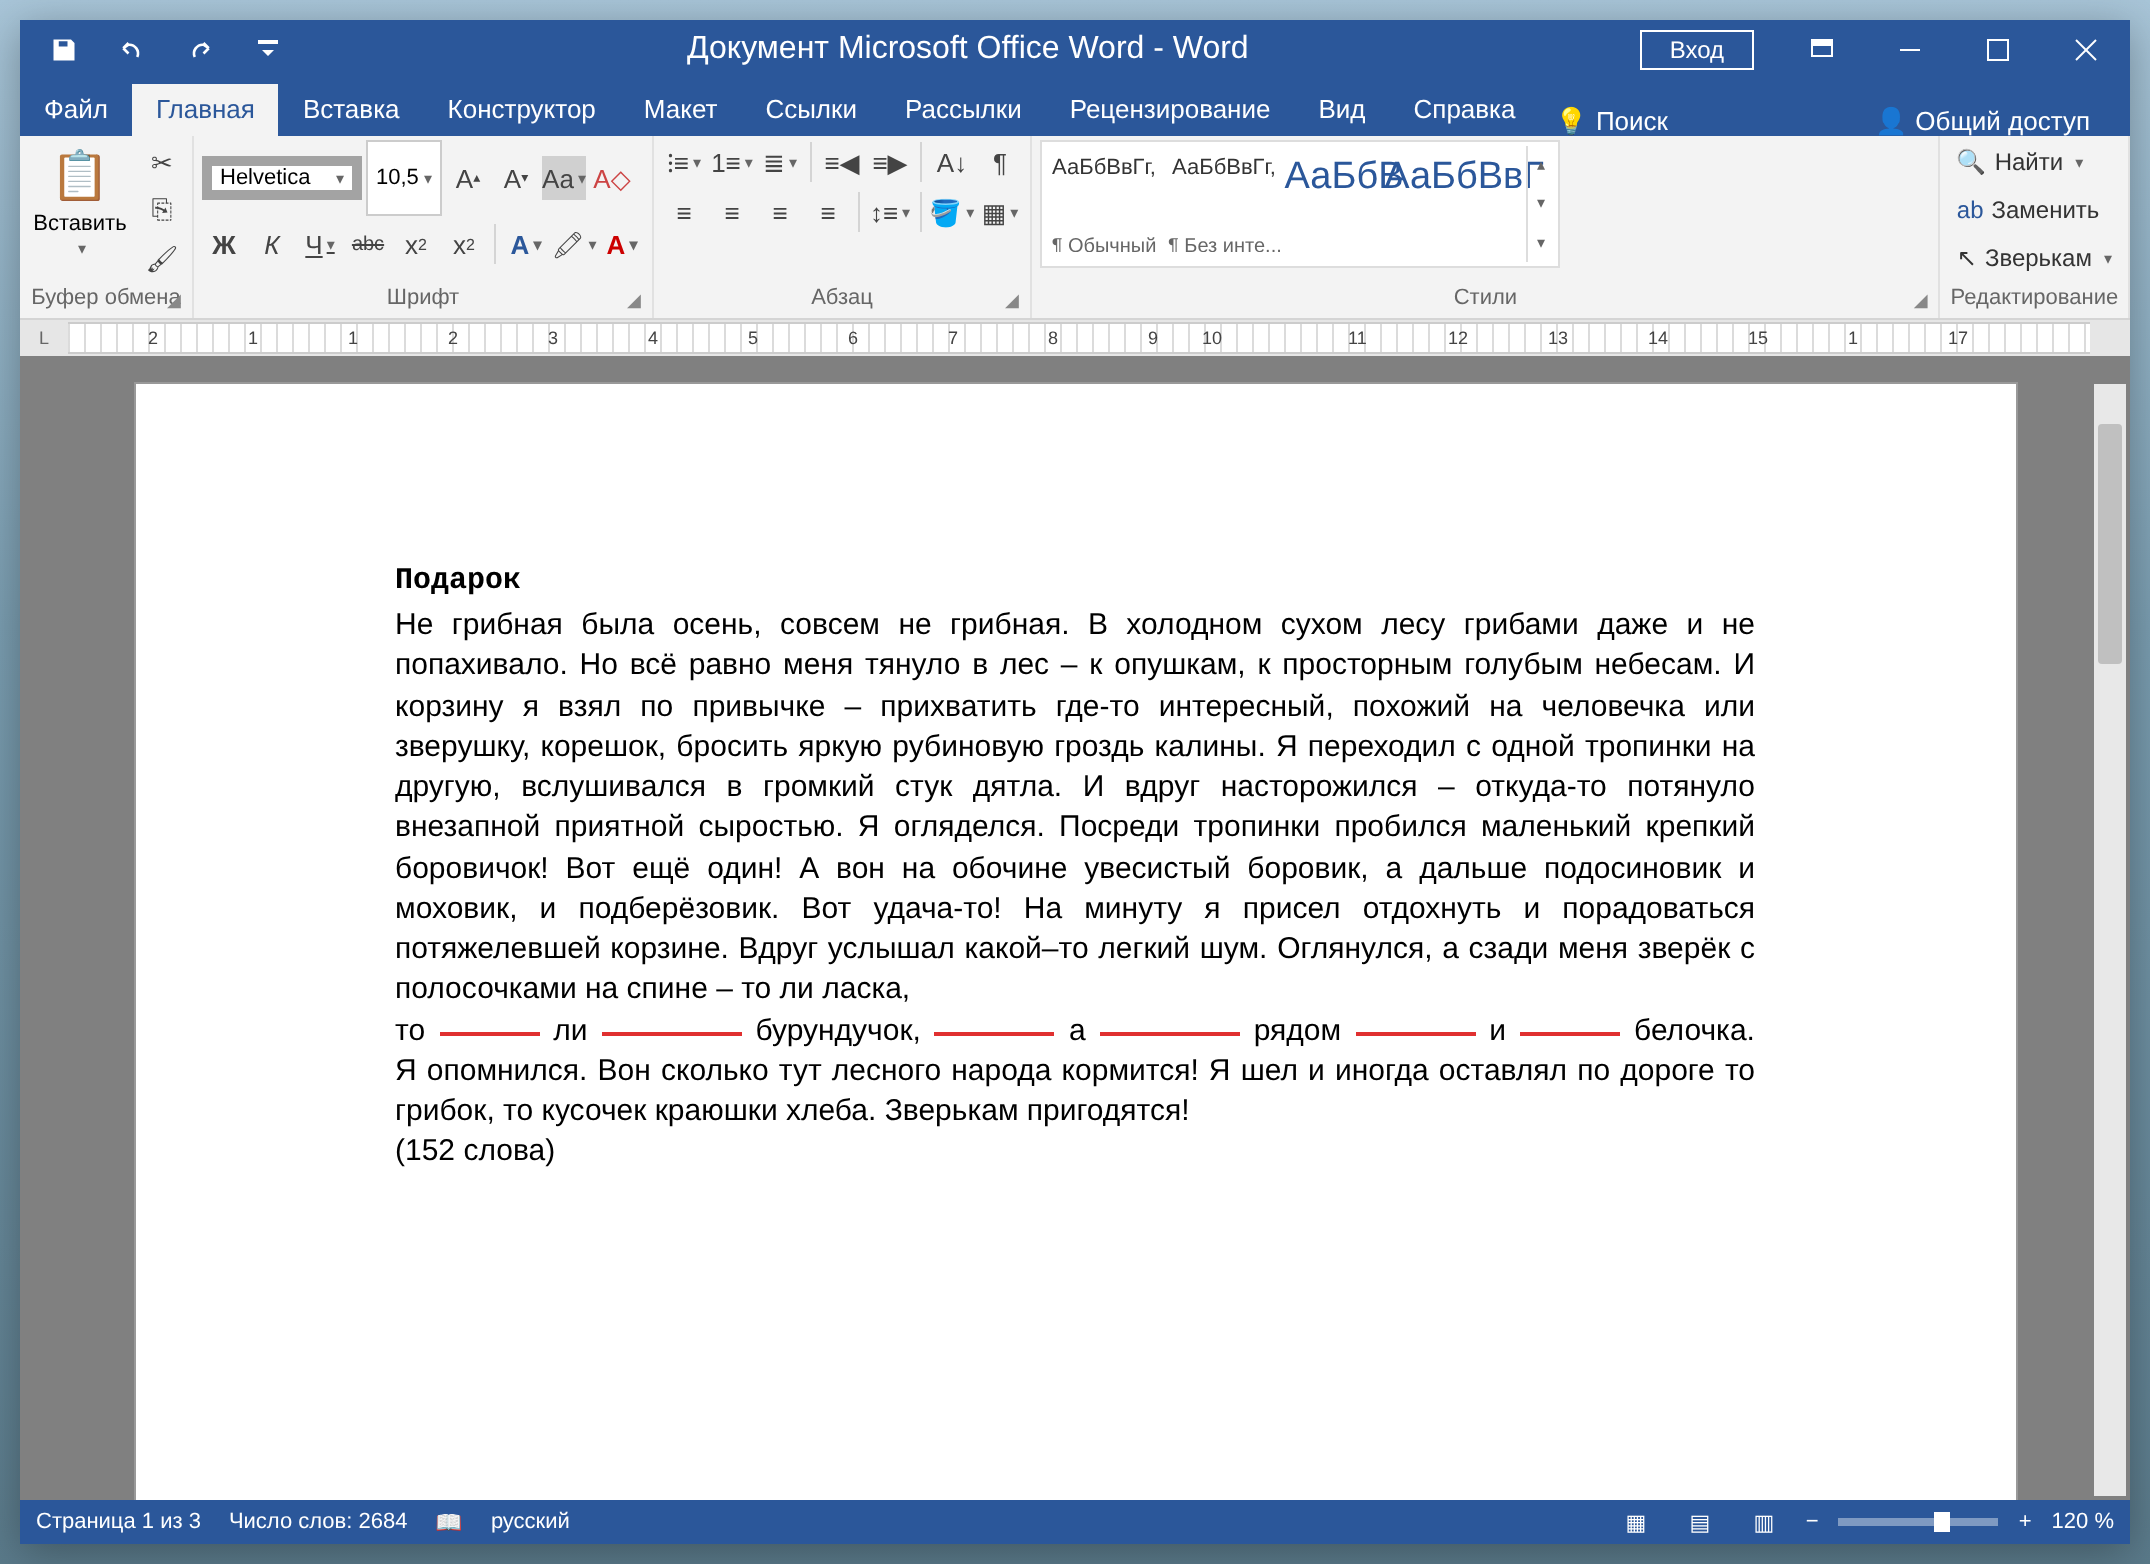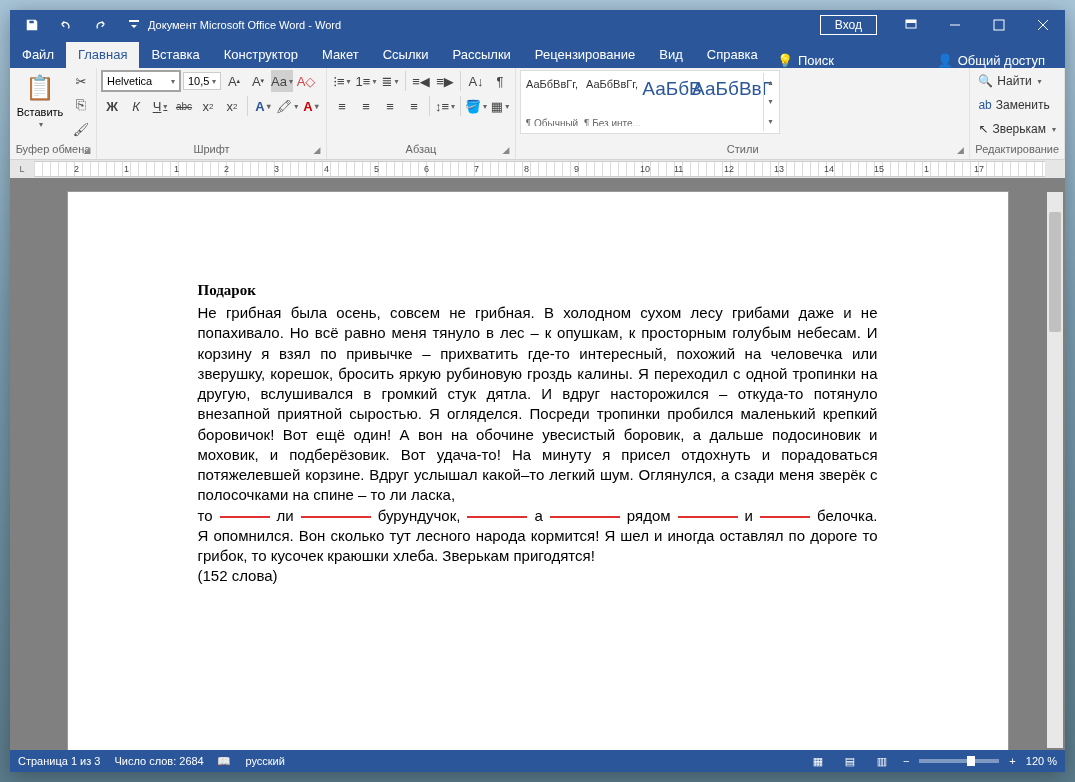--- a/index.html
+++ b/index.html
@@ -1,59 +1,59 @@
 <!DOCTYPE html>
 <html><head>
 <meta charset="utf-8">
 <style>
 * { box-sizing: border-box; margin: 0; padding: 0; }
 body { font-family: "Segoe UI", Tahoma, sans-serif; font-size: 12px; background: linear-gradient(180deg, #a8c5d8 0%, #7a9db0 40%, #5a7a8a 100%); width: 1075px; height: 782px; overflow: hidden; position: relative; }
 .window { position: absolute; left: 10px; top: 10px; right: 10px; bottom: 10px; background: #fff; box-shadow: 0 4px 20px rgba(0,0,0,0.3); display: flex; flex-direction: column; }
 .titlebar { background: #2b579a; height: 30px; display: flex; align-items: center; color: #fff; }
 .titlebar-left { display: flex; align-items: center; gap: 6px; padding-left: 8px; }
 .qat-btn { width: 28px; height: 28px; display: flex; align-items: center; justify-content: center; color: #fff; }
-.titlebar-center { flex: 1; text-align: left; font-size: 11px; }
+.titlebar-center { flex: 1; text-align: center; font-size: 16px; }
 .titlebar-right { display: flex; align-items: center; }
 .signin-btn { border: 1px solid #fff; padding: 2px 14px; margin-right: 12px; font-size: 12px; }
 .win-btn { width: 44px; height: 30px; display: flex; align-items: center; justify-content: center; }
 .tabs { background: #2b579a; display: flex; align-items: end; height: 28px; color: #fff; font-size: 13px; }
 .tab { padding: 5px 12px 6px 12px; cursor: pointer; }
 .tab.active { background: #f3f3f3; color: #2b579a; }
 .tabs-right { margin-left: auto; display: flex; align-items: center; padding-right: 12px; gap: 6px; }
 .tell-me { display: flex; align-items: center; gap: 4px; padding: 0 8px; }
 .ribbon { background: #f3f3f3; border-bottom: 1px solid #d4d4d4; height: 92px; display: flex; }
 .group { border-right: 1px solid #e1e1e1; padding: 2px 4px 0 4px; display: flex; flex-direction: column; position: relative; }
 .group-body { flex: 1; display: flex; align-items: flex-start; gap: 4px; }
 .group-label { font-size: 11px; color: #666; text-align: center; padding: 2px 0; height: 18px; }
 .launcher { position: absolute; right: 2px; bottom: 2px; width: 14px; height: 14px; font-size: 9px; color: #888; display: flex; align-items: center; justify-content: center; }
 .big-btn { display: flex; flex-direction: column; align-items: center; width: 52px; padding: 2px 0; gap: 2px; }
 .big-icon { width: 32px; height: 32px; display: flex; align-items: center; justify-content: center; font-size: 24px; }
 .small-btn { width: 22px; height: 22px; display: flex; align-items: center; justify-content: center; font-size: 13px; color: #444; }
 .vstack { display: flex; flex-direction: column; gap: 2px; }
 .hstack { display: flex; align-items: center; gap: 2px; }
-.font-name { width: 80px; height: 22px; border: 2px solid #a3a3a3; background: #fff; font-size: 11px; padding: 0 4px; display: flex; align-items: center; justify-content: space-between; }
-.font-size { width: 38px; height: 18px; border: 1px solid #ccc; background: #fff; font-size: 11px; padding: 0 4px; display: flex; align-items: center; justify-content: space-between; }
+.font-name { width: 80px; height: 22px; border: 5px solid #a3a3a3; background: #fff; font-size: 11px; padding: 0 4px; display: flex; align-items: center; justify-content: space-between; }
+.font-size { width: 38px; height: 38px; border: 1px solid #ccc; background: #fff; font-size: 11px; padding: 0 4px; display: flex; align-items: center; justify-content: space-between; }
 .dd-arrow { font-size: 8px; color: #666; margin-left: 2px; }
 .sep { width: 1px; height: 20px; background: #d4d4d4; margin: 0 2px; }
 .styles-gallery { display: flex; gap: 2px; border: 1px solid #ddd; background: #fff; height: 64px; padding: 2px; }
 .style-item { width: 58px; display: flex; flex-direction: column; align-items: center; justify-content: space-between; padding: 4px 2px; border: 1px solid transparent; gap: 28px; }
 .style-preview { font-size: 11px; color: #333; }
 .style-preview.heading { color: #2b579a; font-size: 19px; }
 .style-name { font-size: 10px; color: #666; white-space: nowrap; overflow: hidden; max-width: 56px; }
 .gallery-more { width: 14px; display: flex; flex-direction: column; justify-content: space-around; border-left: 1px solid #ddd; font-size: 8px; color: #666; align-items: center; }
 .editing-item { display: flex; align-items: center; gap: 4px; padding: 2px 4px; height: 22px; font-size: 12px; color: #333; }
 .ruler-area { background: #e6e6e6; height: 18px; display: flex; align-items: center; font-size: 9px; color: #666; position: relative; }
 .ruler-left { width: 24px; text-align: center; }
 .ruler { flex: 1; height: 16px; background: #fff; border-top: 1px solid #ccc; border-bottom: 1px solid #ccc; position: relative; margin-right: 20px; overflow: hidden; }
 .ruler-ticks { position: absolute; inset: 0; background-image: repeating-linear-gradient(90deg, #888 0 1px, transparent 1px 8px); opacity: 0.3; }
 .ruler-numbers { position: absolute; inset: 0; display: flex; align-items: center; font-size: 9px; color: #444; }
 .ruler-numbers span { position: absolute; }
 .doc-area { flex: 1; background: #808080; overflow: auto; display: flex; justify-content: center; padding-top: 14px; position: relative; }
 .page { width: 940px; background: #fff; box-shadow: 0 0 0 1px #999; padding: 90px 130px 60px 130px; min-height: 1000px; }
-.page h3 { font-family: Liberation Serif, serif; font-size: 15px; font-weight: bold; margin-bottom: 4px; }
+.page h3 { font-family: Liberation Mono, monospace; font-size: 15px; font-weight: bold; margin-bottom: 4px; }
 .page p { font-family: Arial, sans-serif; font-size: 15px; line-height: 1.35; text-align: justify; }
 .redline { display: inline-block; border-bottom: 2px solid #e03030; height: 12px; margin-bottom: -2px; }
 .scroll-v { position: absolute; right: 2px; top: 14px; bottom: 2px; width: 16px; background: #e8e8e8; }
 .scroll-thumb { position: absolute; left: 2px; right: 2px; top: 20px; height: 120px; background: #c0c0c0; border-radius: 2px; }
 .statusbar { height: 22px; background: #2b579a; color: #fff; display: flex; align-items: center; font-size: 11px; padding: 0 8px; gap: 14px; }
 .statusbar-right { margin-left: auto; display: flex; align-items: center; gap: 10px; }
 .view-btn { width: 22px; height: 18px; display: flex; align-items: center; justify-content: center; }
 .zoom-slider { width: 80px; height: 4px; background: rgba(255,255,255,0.4); position: relative; }
 .zoom-slider::after { content: ''; position: absolute; left: 48px; top: -3px; width: 8px; height: 10px; background: #fff; }
 svg { pointer-events: none; }
@@ -286,21 +286,21 @@
           <span style="left: 90px;">1</span>
           <span style="left: 140px;">1</span>
           <span style="left: 190px;">2</span>
           <span style="left: 240px;">3</span>
           <span style="left: 290px;">4</span>
           <span style="left: 340px;">5</span>
           <span style="left: 390px;">6</span>
           <span style="left: 440px;">7</span>
           <span style="left: 490px;">8</span>
           <span style="left: 540px;">9</span>
-          <span style="left: 606px;">10</span>
+          <span style="left: 567px;">10</span>
           <span style="left: 640px;">11</span>
           <span style="left: 690px;">12</span>
           <span style="left: 740px;">13</span>
           <span style="left: 790px;">14</span>
           <span style="left: 840px;">15</span>
           <span style="left: 890px;">1</span>
           <span style="left: 940px;">17</span>
         </div>
     </div>
   </div>

